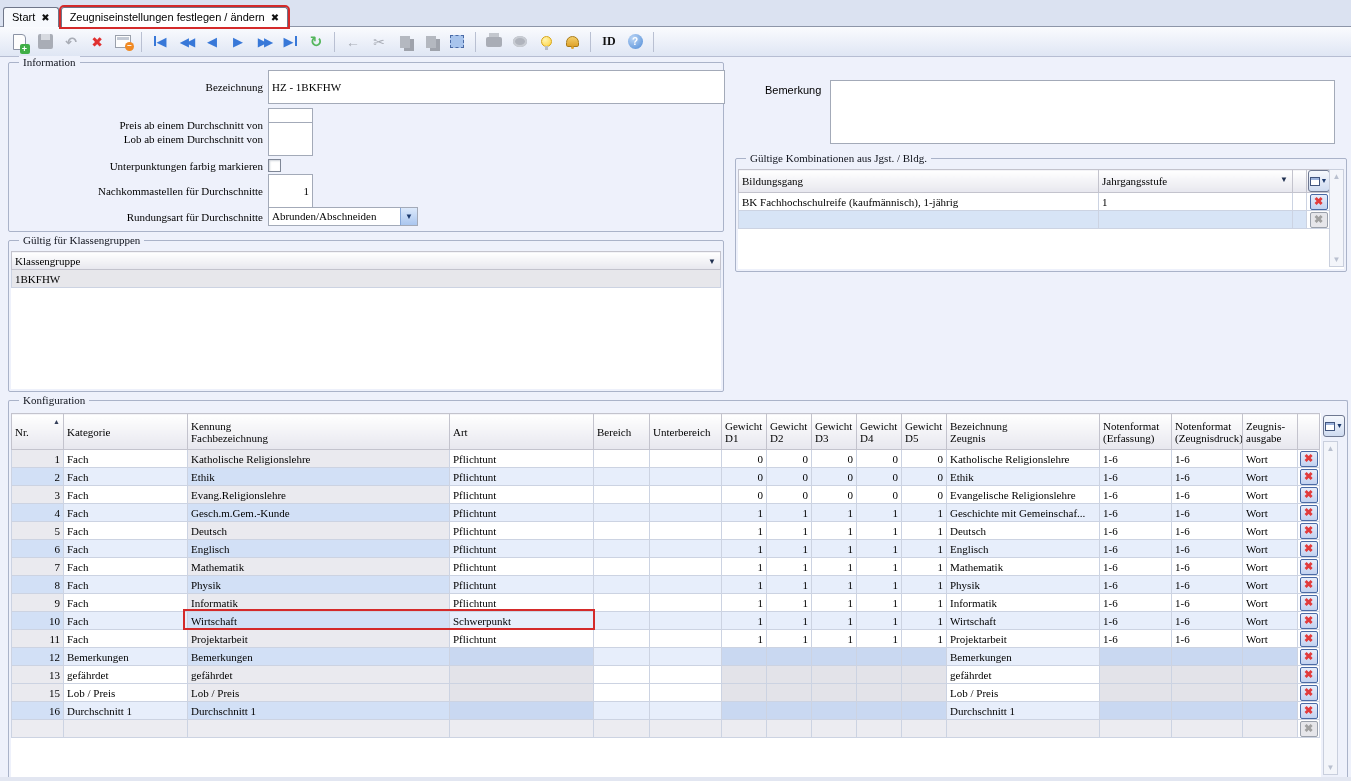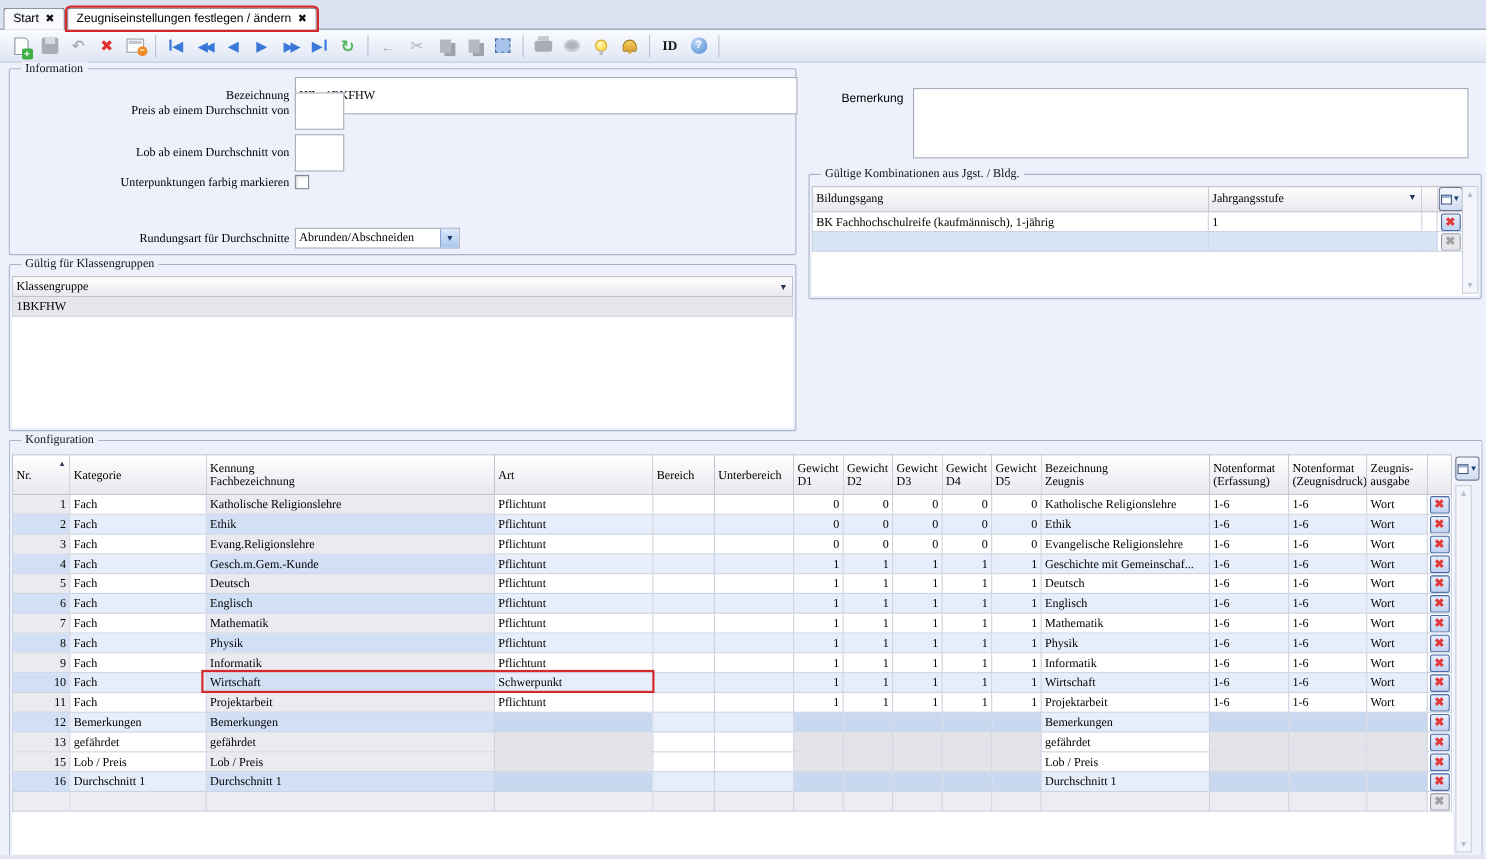--- a/index.html
+++ b/index.html
@@ -180,31 +180,35 @@
 </div>
 
 <div class="content">
 
   <div class="groupbox" style="left:8px; top:5px; width:716px; height:170px;">
     <span class="legend">Information</span>
     <div class="frow" style="top:14px; left:0; width:716px;">
       <span class="flabel">Bezeichnung</span>
       <input type="text" style="position: absolute; left: 259px; width: 457px;" value="HZ - 1BKFHW">
     </div>
-    <div class="frow" style="top:28px; left:0; width:716px;">
+    <div class="frow" style="top:52px; left:0; width:716px;">
       <span class="flabel">Preis ab einem Durchschnitt von</span>
       <input type="text" style="position: absolute; left: 259px; width: 45px;">
     </div>
     <div class="frow" style="top:66px; left:0; width:716px;">
       <span class="flabel">Lob ab einem Durchschnitt von</span>
       <input type="text" style="position: absolute; left: 259px; width: 45px;">
     </div>
     <div class="frow" style="top:93px; left:0; width:716px;">
       <span class="flabel">Unterpunktungen farbig markieren</span>
       <span class="checkbox" style="position:absolute; left:259px;"></span>
+    </div>
+    <div class="frow" style="top:118px; left:0; width:716px;">
+      <span class="flabel">Nachkommastellen für Durchschnitte</span>
+      <input type="text" class="num-input" style="position: absolute; left: 259px; width: 45px;" value="1">
     </div>
     <div class="frow" style="top:144px; left:0; width:716px;">
       <span class="flabel">Rundungsart für Durchschnitte</span>
       <div class="dropdown" style="position:absolute; left:259px;">
         <span class="dtext">Abrunden/Abschneiden</span>
         <span class="dbtn">▼</span>
       </div>
     </div>
   </div>
 

